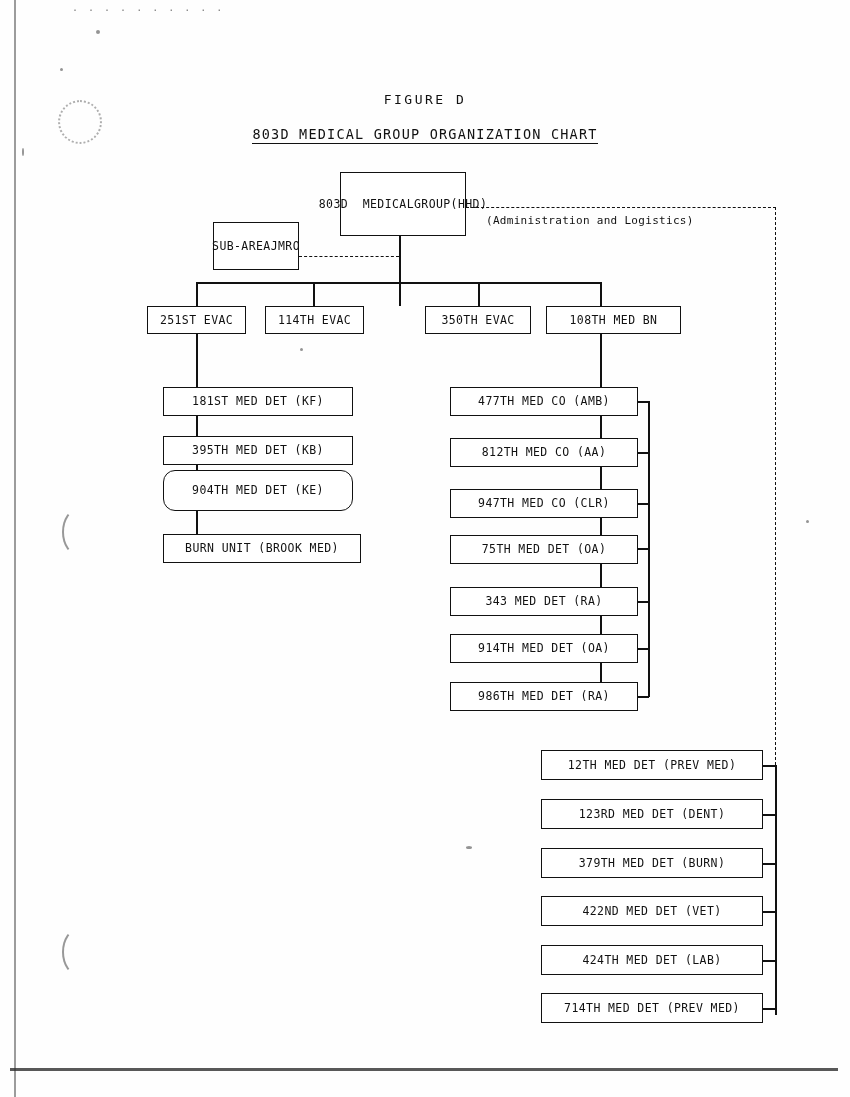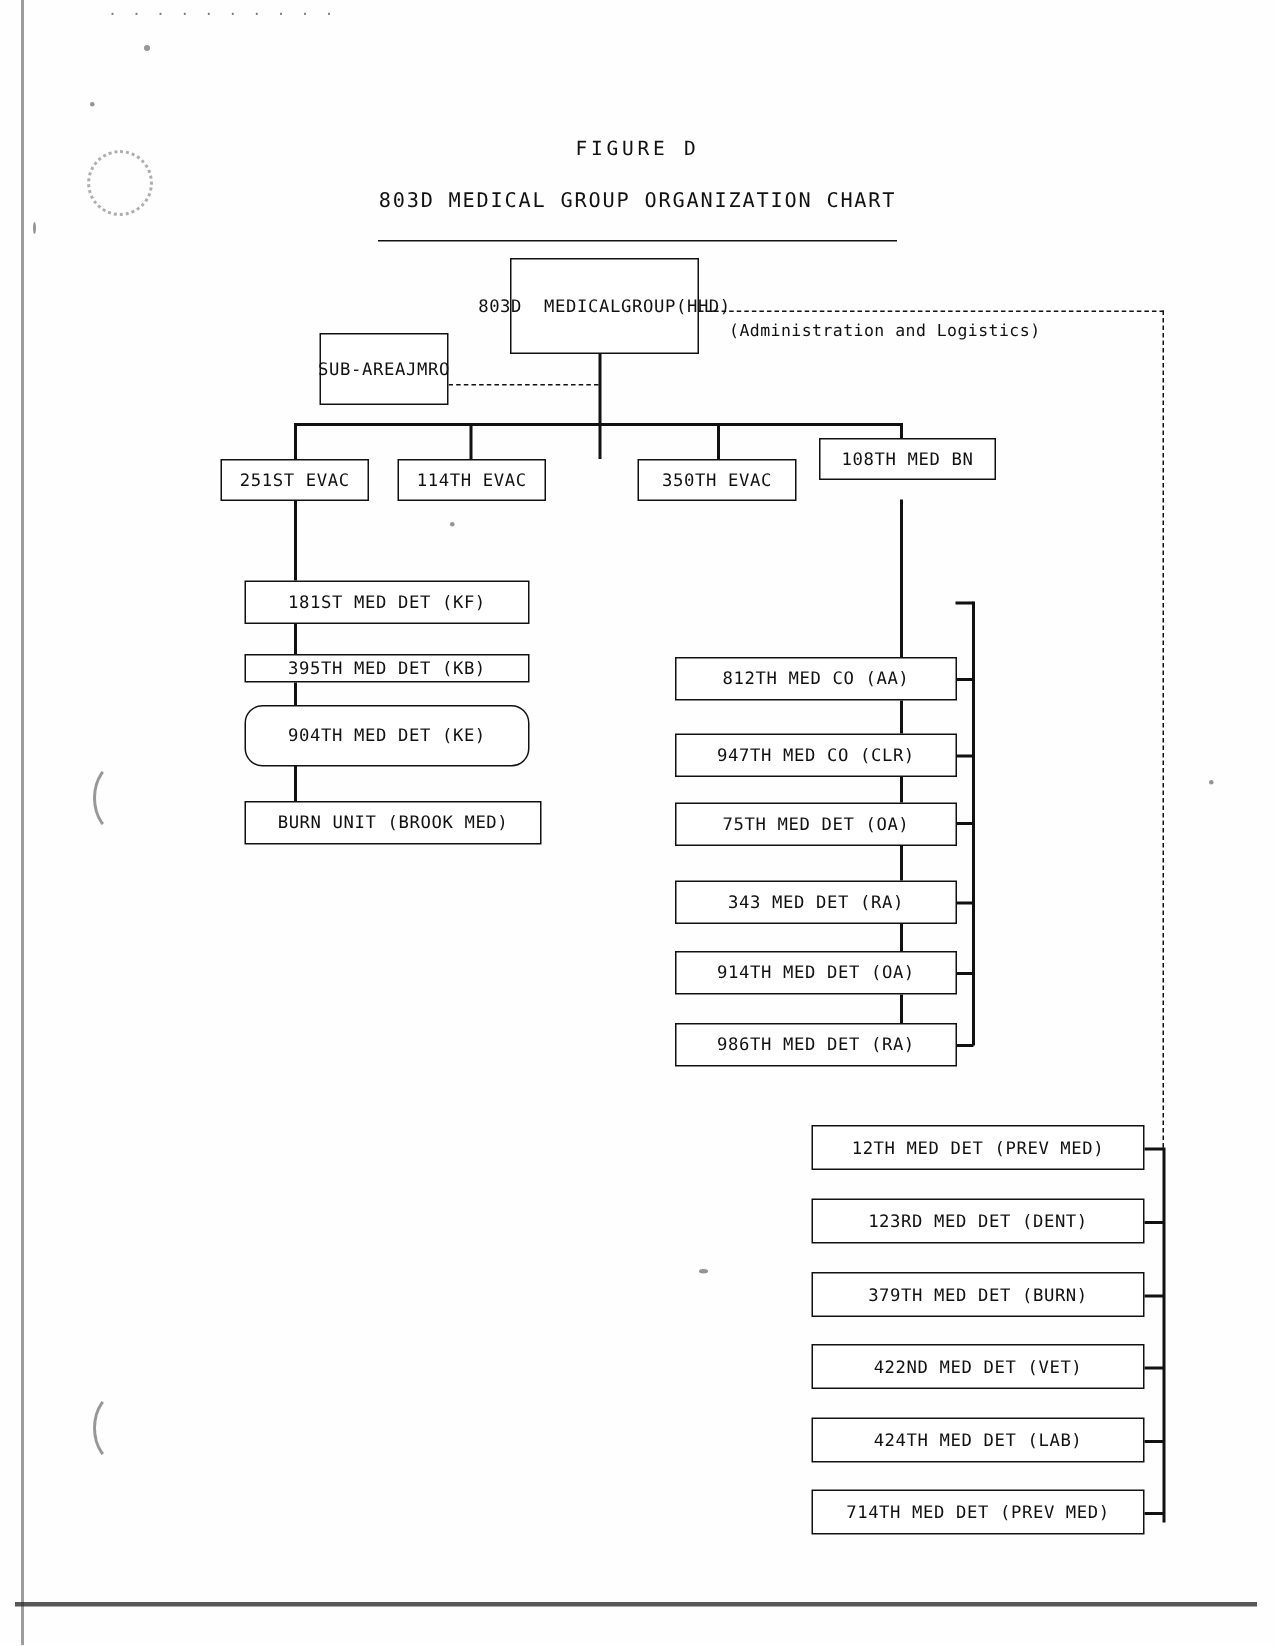--- a/index.html
+++ b/index.html
@@ -77,21 +77,21 @@
   .chart-title {
     position: absolute;
     left: 0; top: 126px;
     width: 850px;
     text-align: center;
     font-size: 13.5px;
     letter-spacing: 1.2px;
   }
   .chart-title span {
     border-bottom: 1px solid #111;
-    padding-bottom: 18px;
+    padding-bottom: 1px;
   }
   .admin-note {
     position: absolute;
     left: 486px; top: 214px;
     font-size: 11px;
     letter-spacing: .3px;
   }
 
   
   .box {
@@ -195,27 +195,28 @@
   </div>
 
   <div class="box multiline" style="left:213px; top:222px; width:86px; height:48px;">
     <span class="ln">SUB-AREA</span>
     <span class="ln">JMRO</span>
   </div>
 
   <div class="box" style="left:147px; top:306px; width:99px; height:28px;">251ST EVAC</div>
   <div class="box" style="left:265px; top:306px; width:99px; height:28px;">114TH EVAC</div>
   <div class="box" style="left:425px; top:306px; width:106px; height:28px;">350TH EVAC</div>
-  <div class="box" style="left:546px; top:292px; width:118px; height:28px;">108TH MED BN</div>
+  <div class="box" style="left:546px; top:306px; width:135px; height:28px;">108TH MED BN</div>
 
   <div class="box" style="left:163px; top:387px; width:190px; height:29px;">181ST MED DET (KF)</div>
-  <div class="box" style="left:163px; top:436px; width:190px; height:19px;">395TH MED DET (KB)</div>
+  <div class="box" style="left:163px; top:436px; width:190px; height:29px;">395TH MED DET (KB)</div>
   <div class="box" style="left:163px; top:470px; width:190px; height:41px;border-radius:12px;">904TH MED DET (KE)</div>
   <div class="box" style="left:163px; top:534px; width:198px; height:29px;">BURN UNIT (BROOK MED)</div>
 
+  <div class="box" style="left:450px; top:387px; width:188px; height:29px;">477TH MED CO (AMB)</div>
   <div class="box" style="left:450px; top:438px; width:188px; height:29px;">812TH MED CO (AA)</div>
   <div class="box" style="left:450px; top:489px; width:188px; height:29px;">947TH MED CO (CLR)</div>
   <div class="box" style="left:450px; top:535px; width:188px; height:29px;">75TH MED DET (OA)</div>
   <div class="box" style="left:450px; top:587px; width:188px; height:29px;">343 MED DET (RA)</div>
   <div class="box" style="left:450px; top:634px; width:188px; height:29px;">914TH MED DET (OA)</div>
   <div class="box" style="left:450px; top:682px; width:188px; height:29px;">986TH MED DET (RA)</div>
 
   <div class="box" style="left:541px; top:750px; width:222px; height:30px;">12TH MED DET (PREV MED)</div>
   <div class="box" style="left:541px; top:799px; width:222px; height:30px;">123RD MED DET (DENT)</div>
   <div class="box" style="left:541px; top:848px; width:222px; height:30px;">379TH MED DET (BURN)</div>

